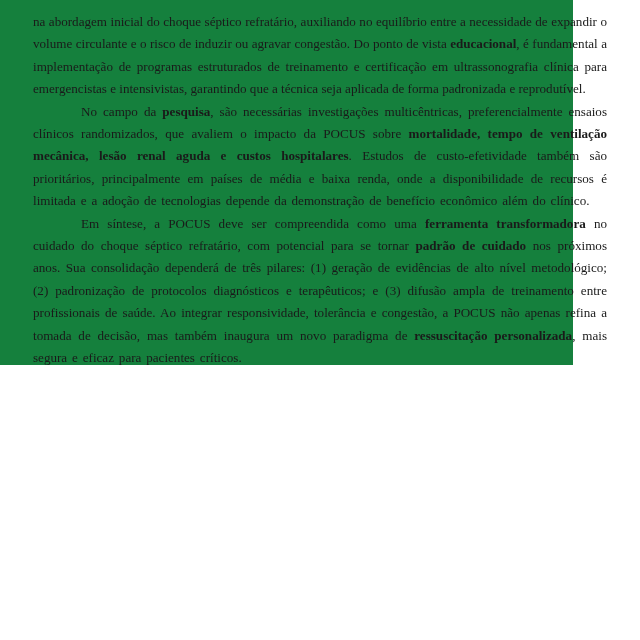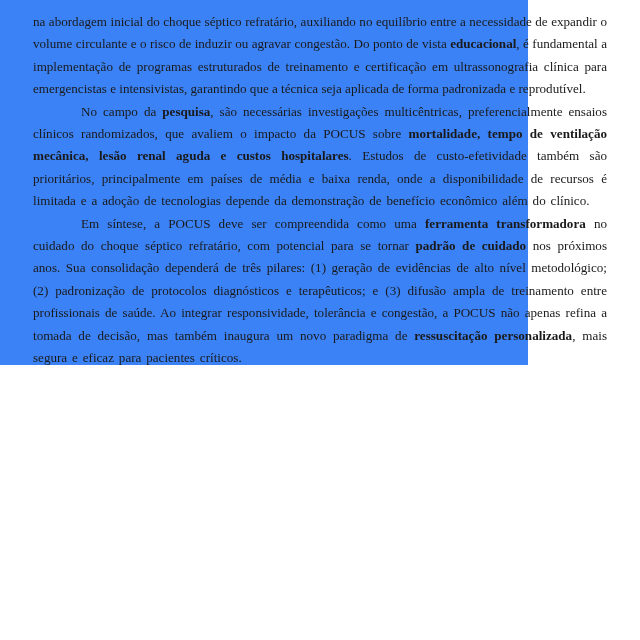--- a/index.html
+++ b/index.html
@@ -12,21 +12,22 @@
     background: #ffffff;
     font-family: "Liberation Serif", "DejaVu Serif", serif;
     color: #1a1a1a;
     overflow: hidden;
   }
 
   .page {
     position: relative;
     width: 528px;
     height: 640px;
-    background: #3b82f6;
+    background: #15803d;
+    padding-left: 45px;
   }
 
   .text-column {
     position: absolute;
     left: 33px;
     top: 0;
     width: 574px;
   }
 
   p.para {

